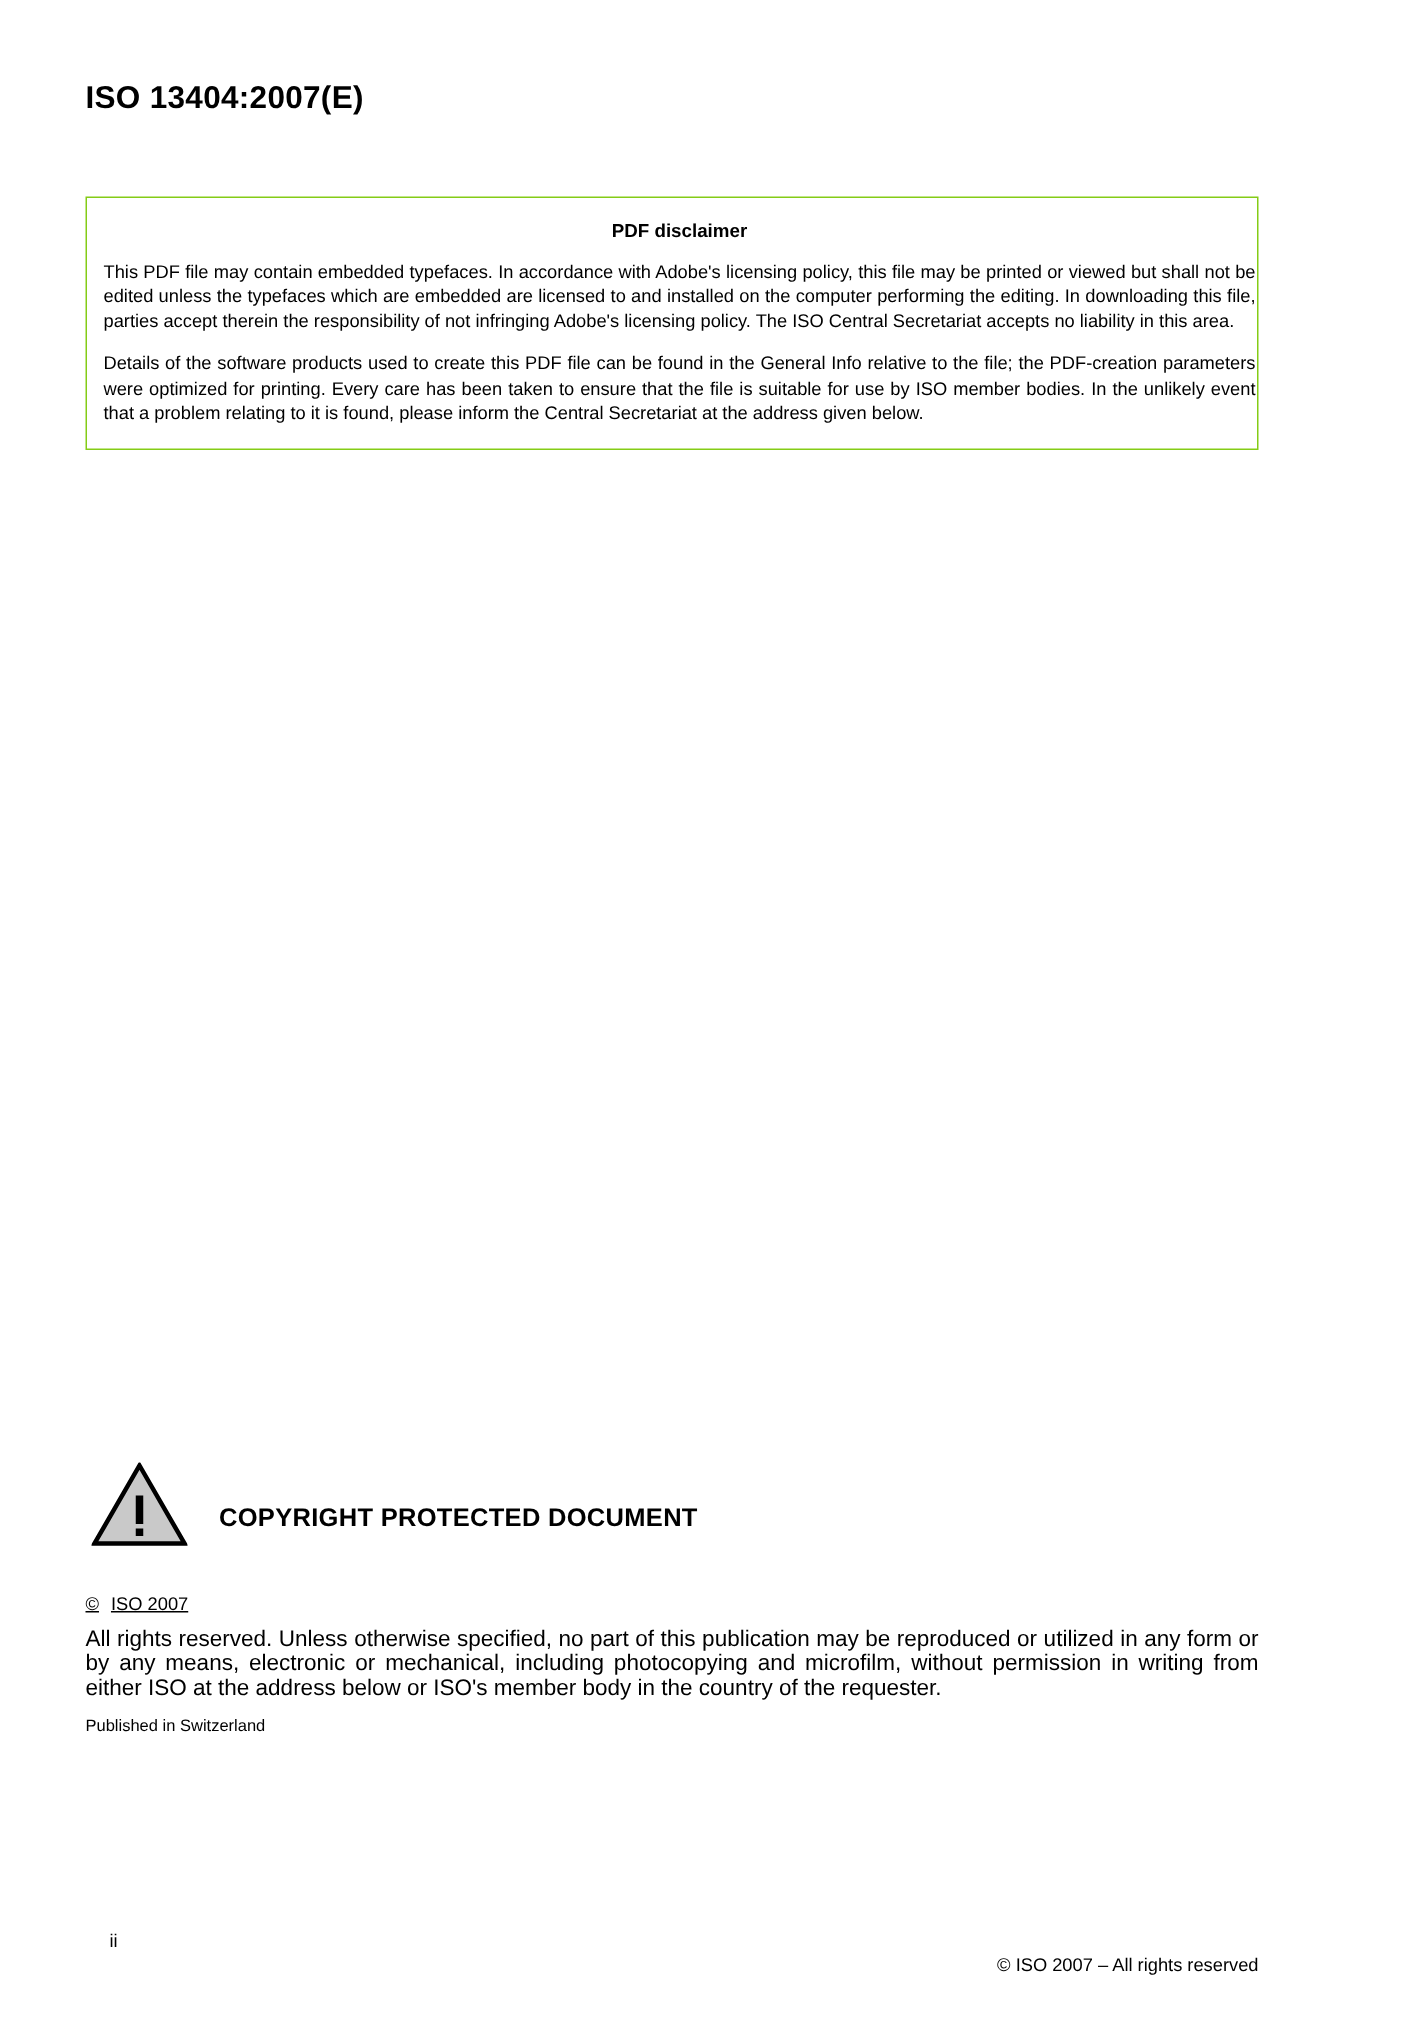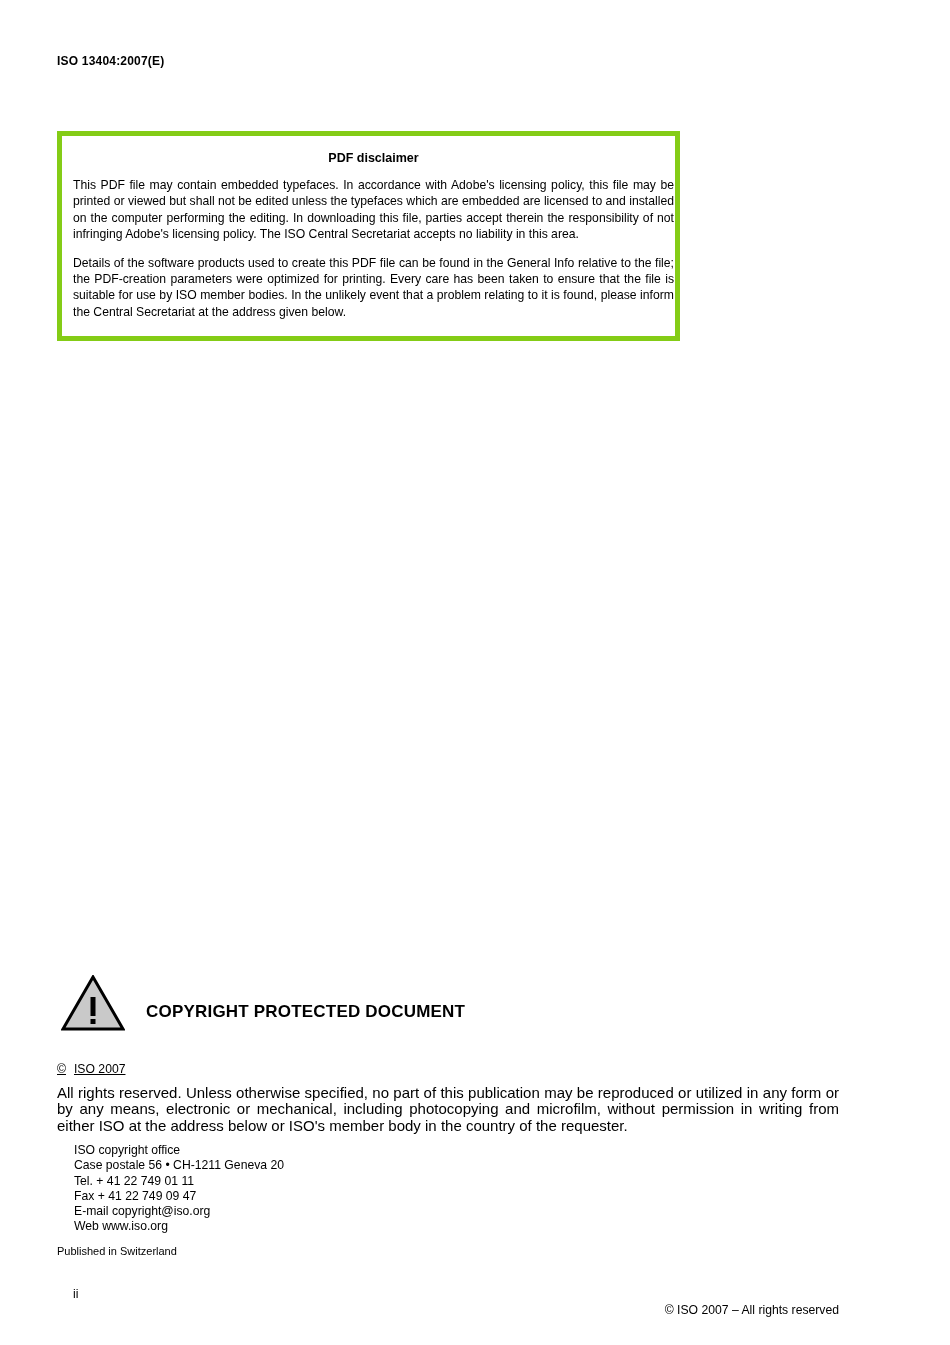--- a/index.html
+++ b/index.html
@@ -18,31 +18,31 @@
     position: absolute;
     top: 0; left: 0;
     width: 950px;
     height: 1345px;
     box-sizing: border-box;
   }
   .header-title {
     position: absolute;
     left: 57px;
     top: 54px;
-    font-size: 12px;
+    font-size: 21px;
     font-weight: bold;
     letter-spacing: 0.2px;
   }
   .disclaimer-box {
     position: absolute;
     left: 57px;
     top: 131px;
-    width: 623px;
+    width: 782px;
     box-sizing: border-box;
-    border: 5px solid #84cc16;
+    border: 1px solid #84cc16;
     padding: 12px 1px 13px 11px;
   }
   .disclaimer-title {
     text-align: center;
     font-size: 12.5px;
     font-weight: bold;
     margin: 3px 0 12px 0;
   }
   .disclaimer-p {
     font-size: 12.2px;
@@ -143,28 +143,20 @@
       </svg>
       <div class="cp-head-title">COPYRIGHT PROTECTED DOCUMENT</div>
     </div>
 
     <div class="cp-copyline">
       <span class="sym">©</span><span>ISO 2007</span>
     </div>
 
     <div class="cp-rights">All rights reserved. Unless otherwise specified, no part of this publication may be reproduced or utilized in any form or by any means, electronic or mechanical, including photocopying and microfilm, without permission in writing from either ISO at the address below or ISO's member body in the country of the requester.</div>
 
-    <div class="cp-address">
-      <div>ISO copyright office</div>
-      <div>Case postale 56 • CH-1211 Geneva 20</div>
-      <div>Tel.  + 41 22 749 01 11</div>
-      <div>Fax  + 41 22 749 09 47</div>
-      <div>E-mail  copyright@iso.org</div>
-      <div>Web  www.iso.org</div>
-    </div>
 
     <div class="cp-published">Published in Switzerland</div>
   </div>
 
   <div class="footer">
     <span class="footer-left">ii</span>
     <span class="footer-right">© ISO 2007 – All rights reserved</span>
   </div>
 
 </div>

